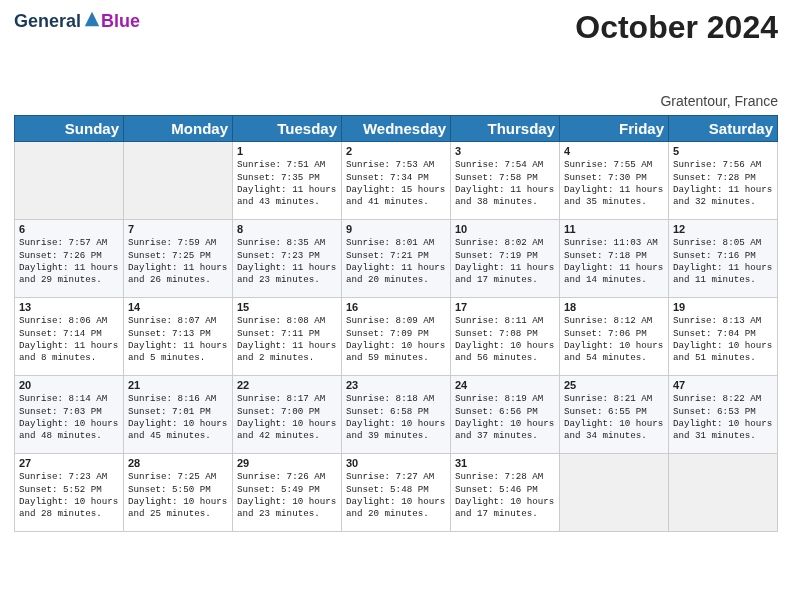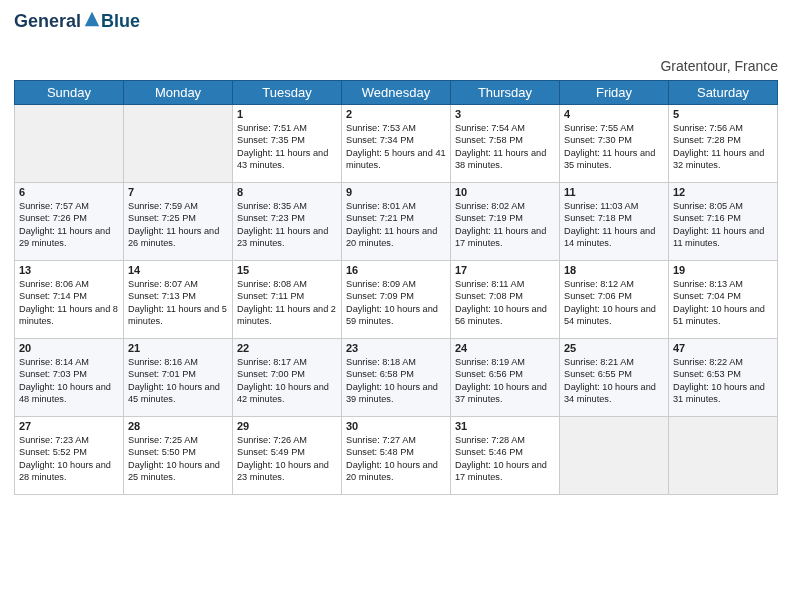--- a/index.html
+++ b/index.html
@@ -55,25 +55,25 @@
       margin-top: 48px;
     }
     .calendar {
       width: 100%;
       border-collapse: collapse;
       table-layout: fixed;
     }
     .calendar th {
       background: #2a7ab5;
       color: #fff;
-      font-size: 13px;
-      font-weight: normal;
+      font-size: 15px;
+      font-weight: bold;
       padding: 4px 4px;
       border: 1px solid #1a5a8a;
-      text-align: center;
+      text-align: right;
     }
     .calendar td {
       border: 1px solid #ccc;
       vertical-align: top;
       padding: 3px 4px;
       font-size: 9.2px;
       color: #222;
       height: 78px;
       background: #fff;
     }
@@ -83,37 +83,39 @@
     .calendar td.empty {
       background: #f0f0f0;
     }
     .day-num {
       font-size: 11px;
       font-weight: bold;
       margin-bottom: 2px;
     }
     .cell-content {
       line-height: 1.35;
+      font-family: Liberation Mono, monospace;
     }
   </style>
 </head>
 <body>
 
 <div class="page">
   <div class="header">
     <div class="logo">
       <div class="logo-text">
         <span>General</span>
         <svg class="logo-icon" viewBox="0 0 20 20">
           <polygon points="10,2 18,18 2,18" fill="#2a7ab5"></polygon>
         </svg>
-        <span style="color:#0c4a6e;">Blue</span>
+        <span style="color:#a21caf;">Blue</span>
       </div>
     </div>
     <div class="title-block">
+      <div class="month-title">October 2024</div>
       <div class="location">Gratentour, France</div>
     </div>
   </div>
 
   <table class="calendar">
     <thead>
       <tr>
       <th>Sunday</th>
           <th>Monday</th>
           <th>Tuesday</th>
@@ -133,21 +135,21 @@
             <div>Sunrise: 7:51 AM</div>
             <div>Sunset: 7:35 PM</div>
             <div>Daylight: 11 hours and 43 minutes.</div>
           </div>
         </td>
           <td>
           <div class="day-num">2</div>
           <div class="cell-content">
             <div>Sunrise: 7:53 AM</div>
             <div>Sunset: 7:34 PM</div>
-            <div>Daylight: 5 hours and 41 minutes.</div>
+            <div>Daylight: 15 hours and 41 minutes.</div>
           </div>
         </td>
           <td>
           <div class="day-num">3</div>
           <div class="cell-content">
             <div>Sunrise: 7:54 AM</div>
             <div>Sunset: 7:58 PM</div>
             <div>Daylight: 11 hours and 38 minutes.</div>
           </div>
         </td>

